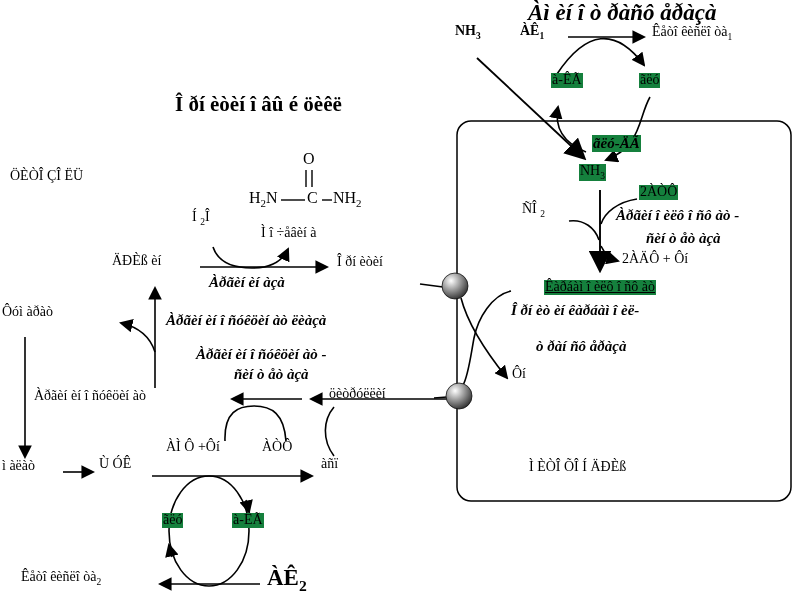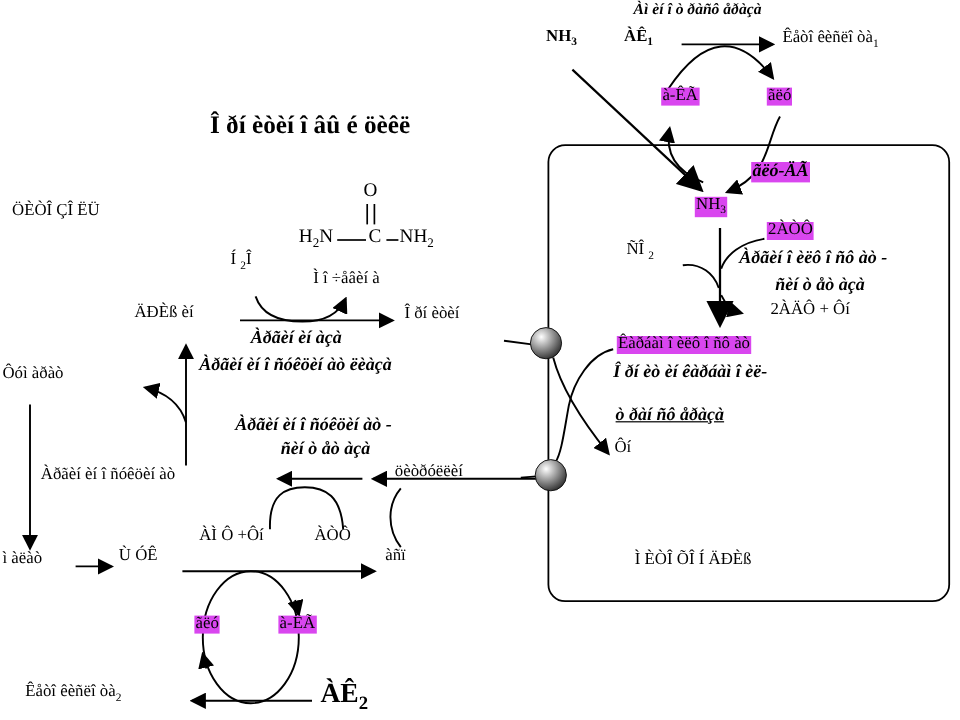--- a/index.html
+++ b/index.html
@@ -1,20 +1,20 @@
 <!DOCTYPE html>
 <html><head>
 <meta charset="utf-8">
 <style>
   html,body{margin:0;padding:0;background:#fff;}
   #stage{position:relative;width:800px;height:600px;background:#fff;overflow:hidden;
          font-family:"Liberation Serif","DejaVu Serif",serif;color:#000;}
   #gfx{position:absolute;left:0;top:0;}
   .lbl{position:absolute;font-size:14px;line-height:1.05;white-space:pre;}
-  .wbg{background:#d946ef;padding:0 1px;}
+  .wbg{background:#15803d;padding:0 1px;}
   .enz{position:absolute;font-size:15px;font-weight:bold;font-style:italic;white-space:pre;}
   .b{font-weight:bold;}
   .t-title{position:absolute;font-size:21px;font-weight:bold;white-space:pre;}
   .chem{position:absolute;font-size:16px;white-space:pre;}
   .big{font-size:23px;}
   sub{font-size:68%;}
 </style>
 </head>
 <body>
 
@@ -86,51 +86,51 @@
     </g>
 
     <circle cx="455" cy="286" r="13" fill="url(#ball)" stroke="#111" stroke-width="0.8"></circle>
     <circle cx="459" cy="396" r="13" fill="url(#ball)" stroke="#111" stroke-width="0.8"></circle>
   </svg>
 
   <div class="t-title" style="left:175px;top:92px;">Î ðí èòèí î âû é öèêë</div>
   <div class="lbl" style="left:10px;top:169px;">ÖÈÒÎ ÇÎ ËÜ</div>
   <div class="lbl" style="left:529px;top:460px;">Ì ÈÒÎ ÕÎ Í ÄÐÈß</div>
 
-  <div class="enz" style="left:528px;top:0px;font-size:13px;">Àì èí î ò ðàñô åðàçà</div>
+  <div class="enz" style="left:528px;top:0px;font-size:23px;">Àì èí î ò ðàñô åðàçà</div>
   <div class="lbl b" style="left:455px;top:24px;"><span>NH</span><sub>3</sub></div>
   <div class="lbl b" style="left:520px;top:24px;"><span>ÀÊ</span><sub>1</sub></div>
   <div class="lbl" style="left:652px;top:25px;"><span>Êåòî êèñëî òà</span><sub>1</sub></div>
   <div class="lbl wbg" style="left:551px;top:73px;">à-ÊÃ</div>
   <div class="lbl wbg" style="left:639px;top:73px;">ãëó</div>
-  <div class="enz wbg" style="left:626px;top:135px;text-align:center;">ãëó-ÄÃ</div>
+  <div class="enz wbg" style="left:592px;top:135px;text-align:center;">ãëó-ÄÃ</div>
 
   <div class="lbl wbg" style="left:579px;top:164px;"><span>NH</span><sub>3</sub></div>
   <div class="lbl" style="left:522px;top:202px;"><span>ÑÎ </span><sub>2</sub></div>
   <div class="lbl wbg" style="left:639px;top:185px;">2ÀÒÔ</div>
   <div class="enz" style="left:616px;top:207px;">Àðãèí î èëô î ñô àò -</div>
   <div class="enz" style="left:646px;top:230px;">ñèí ò åò àçà</div>
-  <div class="lbl" style="left:642px;top:252px;">2ÀÄÔ + Ôí</div>
-  <div class="lbl wbg" style="left:514px;top:280px;">Êàðáàì î èëô î ñô àò</div>
+  <div class="lbl" style="left:622px;top:252px;">2ÀÄÔ + Ôí</div>
+  <div class="lbl wbg" style="left:544px;top:280px;text-decoration:underline;">Êàðáàì î èëô î ñô àò</div>
   <div class="enz" style="left:511px;top:302px;font-family:Liberation Serif, serif;">Î ðí èò èí êàðáàì î èë-</div>
-  <div class="enz" style="left:513px;top:338px;text-decoration:underline;">ò ðàí ñô åðàçà</div>
+  <div class="enz" style="left:536px;top:338px;">ò ðàí ñô åðàçà</div>
   <div class="lbl" style="left:512px;top:367px;">Ôí</div>
 
   <div class="chem" style="left:303px;top:150px;">O</div>
   <div class="chem" style="left:249px;top:189px;"><span>H</span><sub>2</sub><span>N</span></div>
   <div class="chem" style="left:307px;top:189px;">C</div>
   <div class="chem" style="left:333px;top:189px;"><span>NH</span><sub>2</sub></div>
   <div class="lbl" style="left:192px;top:210px;"><span>Í </span><sub>2</sub><span>Î</span></div>
   <div class="lbl" style="left:261px;top:226px;">Ì î ÷åâèí à</div>
 
   <div class="lbl" style="left:112px;top:254px;">ÄÐÈß èí</div>
   <div class="enz" style="left:209px;top:274px;">Àðãèí èí àçà</div>
   <div class="lbl" style="left:337px;top:255px;">Î ðí èòèí</div>
   <div class="lbl" style="left:2px;top:305px;">Ôóì àðàò</div>
-  <div class="enz" style="left:166px;top:296px;">Àðãèí èí î ñóêöèí àò ëèàçà</div>
+  <div class="enz" style="left:166px;top:312px;">Àðãèí èí î ñóêöèí àò ëèàçà</div>
   <div class="enz" style="left:196px;top:346px;">Àðãèí èí î ñóêöèí àò -</div>
   <div class="enz" style="left:234px;top:366px;">ñèí ò åò àçà</div>
   <div class="lbl" style="left:34px;top:389px;">Àðãèí èí î ñóêöèí àò</div>
   <div class="lbl" style="left:329px;top:387px;">öèòðóëëèí</div>
   <div class="lbl" style="left:166px;top:440px;">ÀÌ Ô +Ôí</div>
   <div class="lbl" style="left:262px;top:440px;">ÀÒÔ</div>
   <div class="lbl" style="left:321px;top:457px;">àñï</div>
   <div class="lbl" style="left:2px;top:459px;">ì àëàò</div>
   <div class="lbl" style="left:99px;top:457px;">Ù ÓÊ</div>
 

